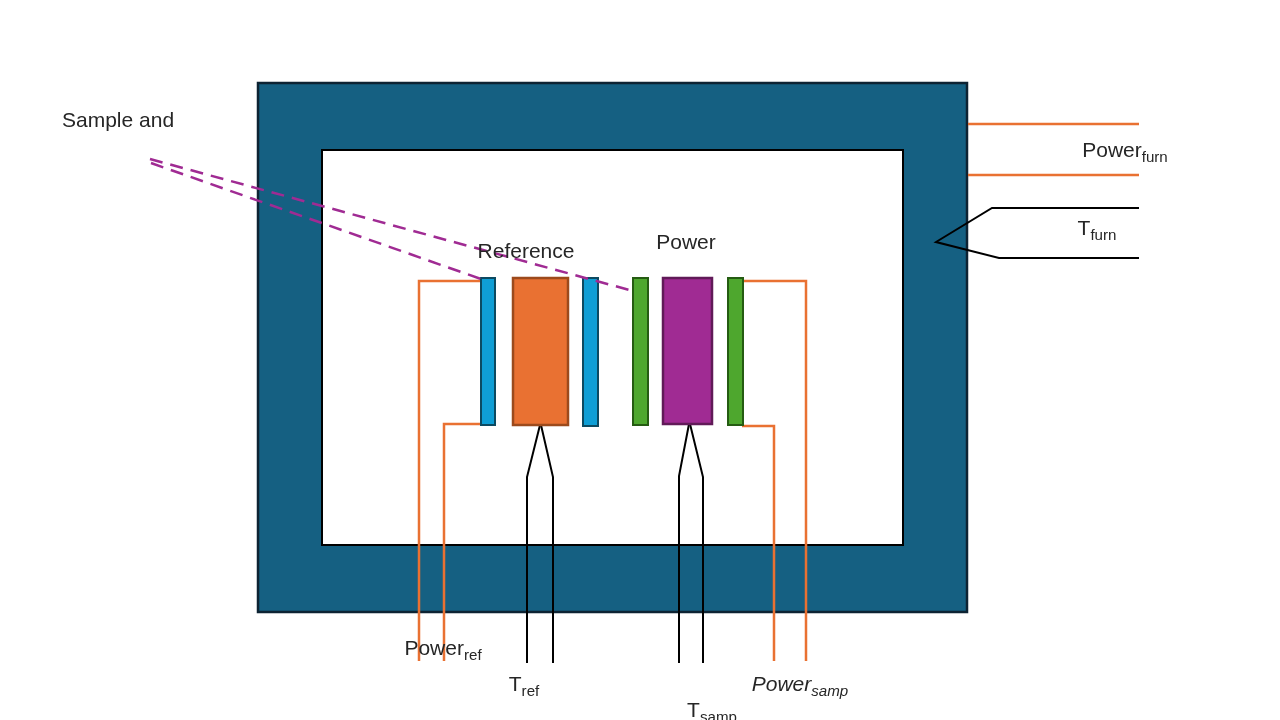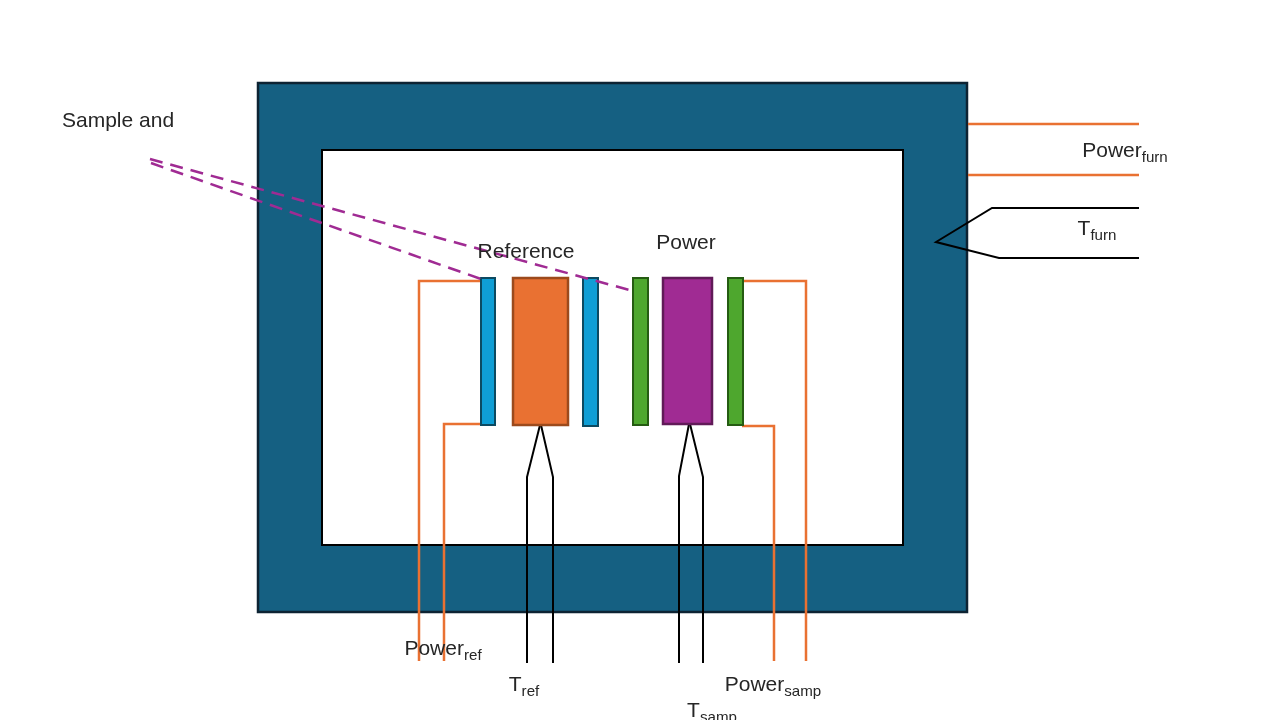--- a/index.html
+++ b/index.html
@@ -87,19 +87,19 @@
   <div class="lbl centered" style="left:526px; top:237px;">Reference</div>
 
   <div class="lbl centered" style="left:686px; top:228px;">Power</div>
 
   <div class="lbl centered" style="left:443px; top:634px;"><span>Power</span><sub>ref</sub></div>
 
   <div class="lbl centered" style="left:524px; top:670px;"><span>T</span><sub>ref</sub></div>
 
   <div class="lbl centered" style="left:712px; top:696px;"><span>T</span><sub>samp</sub></div>
 
-  <div class="lbl centered" style="left:773px; top:670px;"><span>Power</span><sub>samp</sub></div>
+  <div class="lbl centered" style="left:800px; top:670px;font-style:italic;"><span>Power</span><sub>samp</sub></div>
 
   <div class="lbl centered" style="left:1125px; top:136px;"><span>Power</span><sub>furn</sub></div>
 
   <div class="lbl centered" style="left:1097px; top:214px;"><span>T</span><sub>furn</sub></div>
 
 </div>
 
 </body></html>

